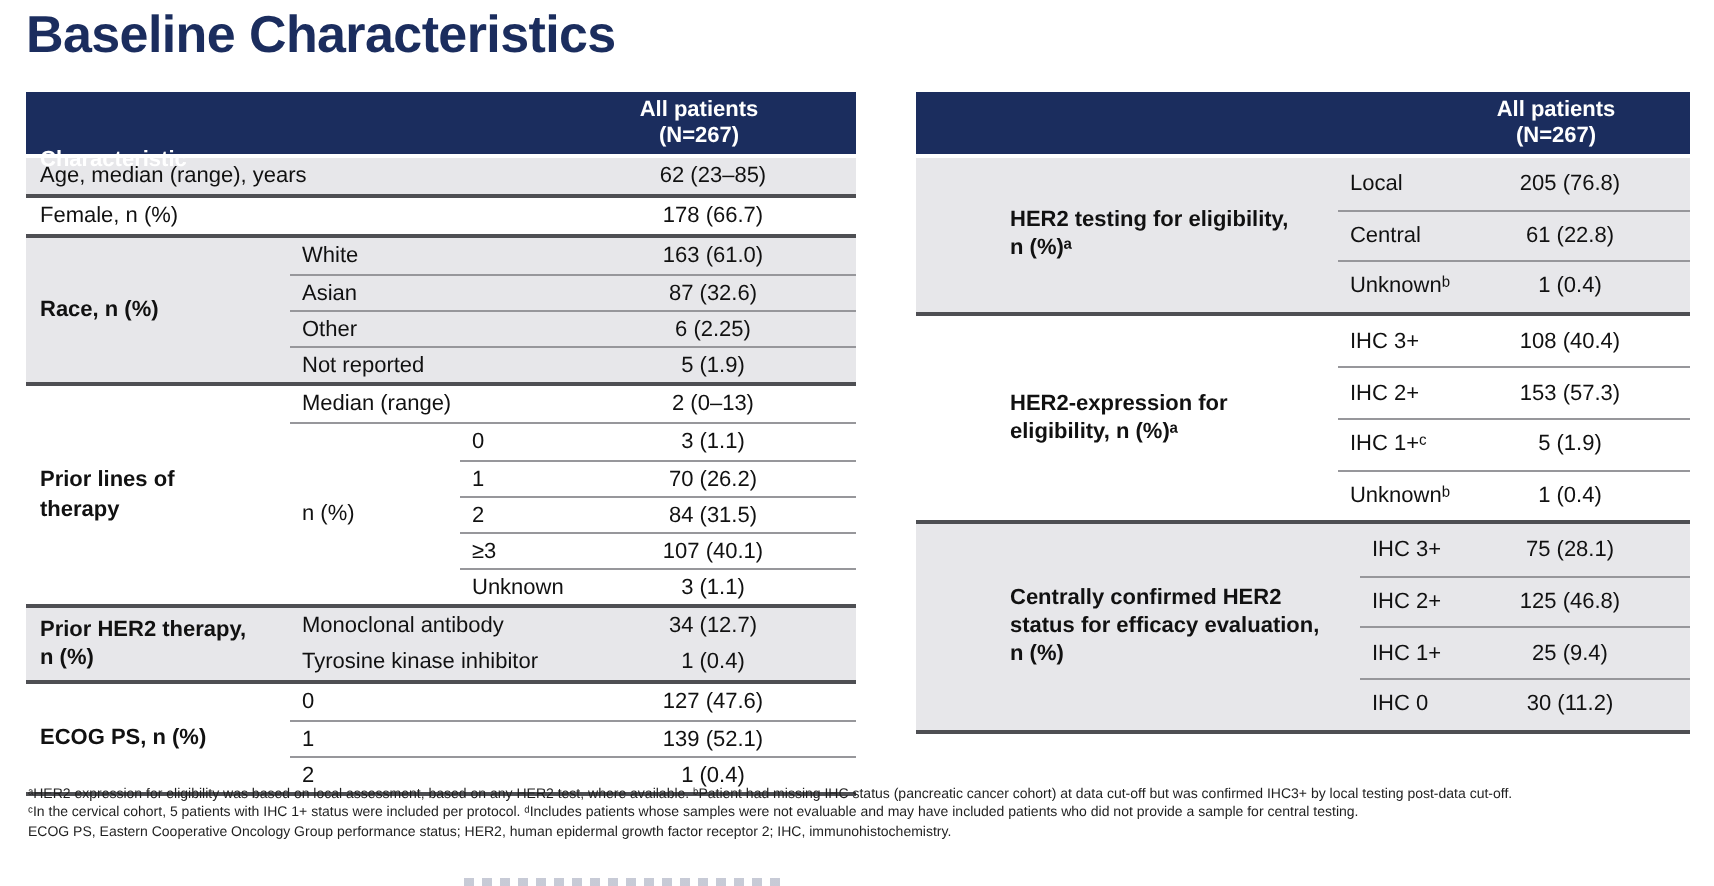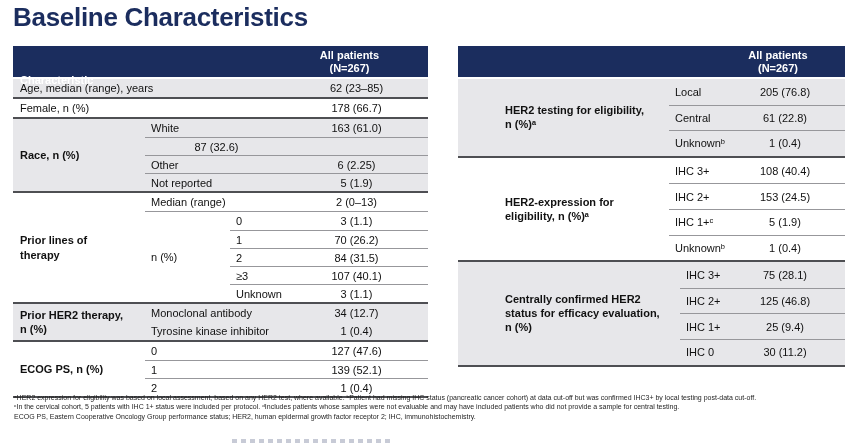--- a/index.html
+++ b/index.html
@@ -93,20 +93,21 @@
           </div>
         </div>
         <div class="block gray">
           <div class="cat">Race, n (%)</div>
           <div class="rowsc">
             <div class="r">
               <div class="sub">White</div>
               <div class="val">163 (61.0)</div>
             </div>
             <div class="r">
+              <div class="sub">Asian</div>
               <div class="val">87 (32.6)</div>
             </div>
             <div class="r">
               <div class="sub">Other</div>
               <div class="val">6 (2.25)</div>
             </div>
             <div class="r">
               <div class="sub">Not reported</div>
               <div class="val">5 (1.9)</div>
             </div>
@@ -209,21 +210,21 @@
         <div class="block white">
           <div class="cat">HER2-expression for
 eligibility, n (%)ᵃ</div>
           <div class="rowsc">
             <div class="r">
               <div class="sub">IHC 3+</div>
               <div class="val">108 (40.4)</div>
             </div>
             <div class="r">
               <div class="sub">IHC 2+</div>
-              <div class="val">153 (24.5)</div>
+              <div class="val">153 (57.3)</div>
             </div>
             <div class="r">
               <div class="sub">IHC 1+ᶜ</div>
               <div class="val">5 (1.9)</div>
             </div>
             <div class="r">
               <div class="sub">Unknownᵇ</div>
               <div class="val">1 (0.4)</div>
             </div>
           </div>

